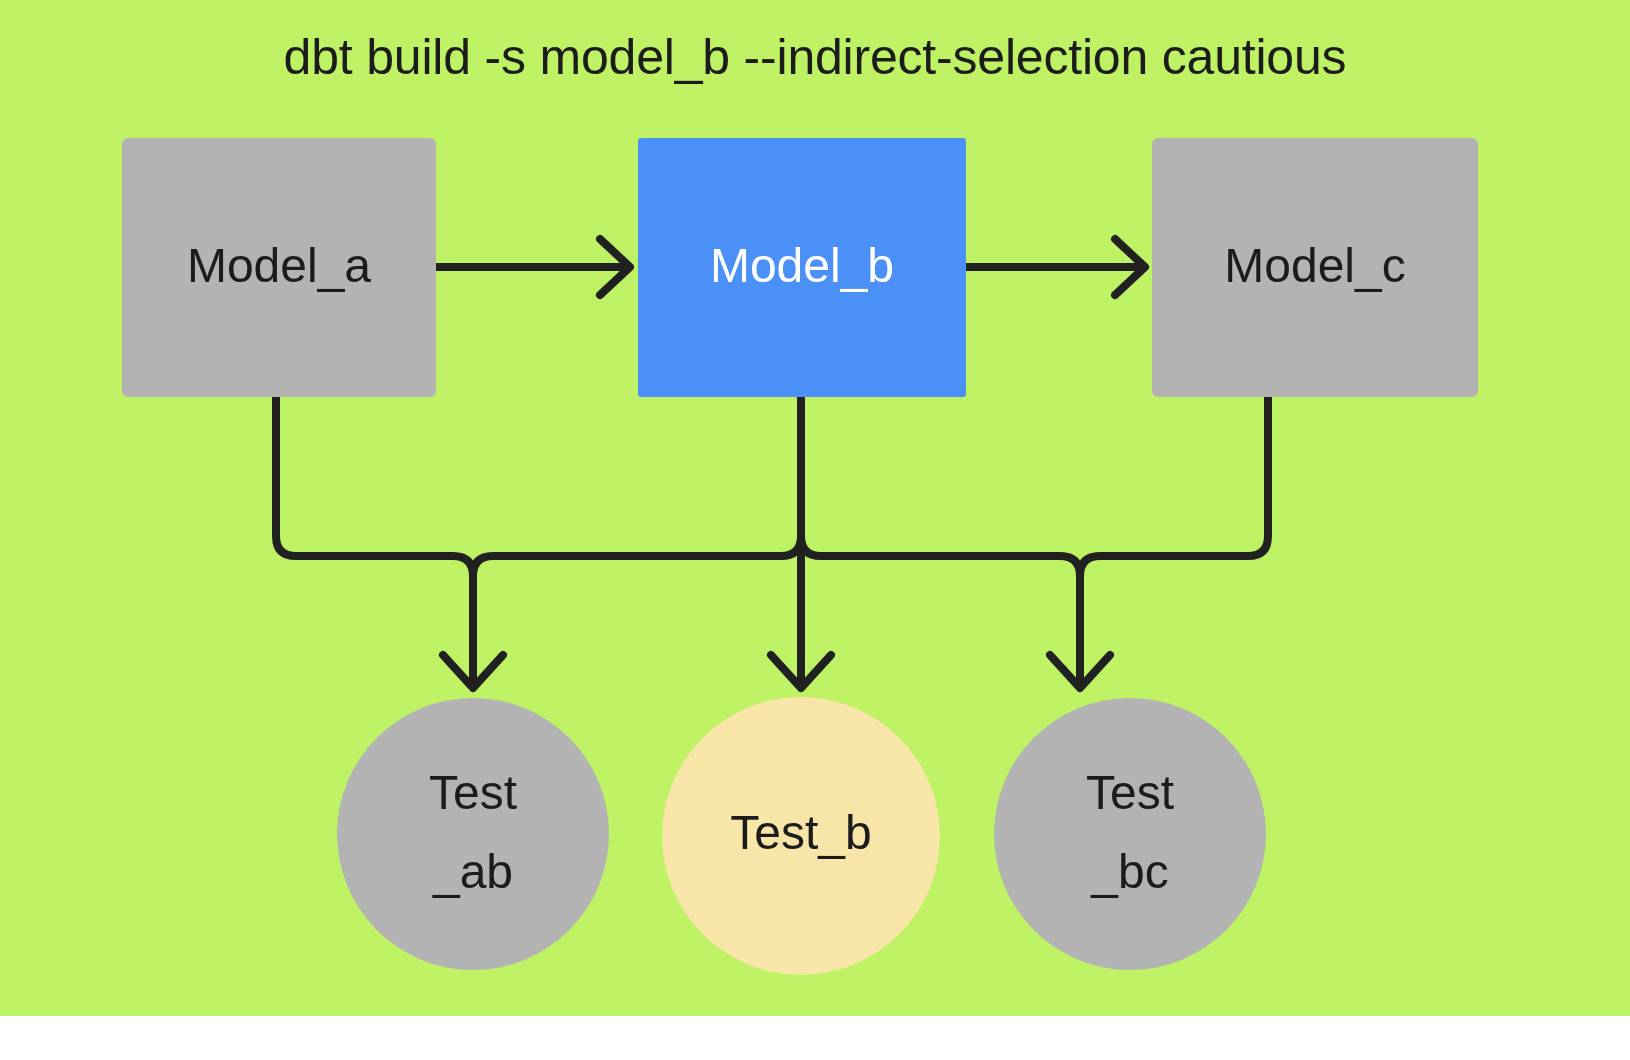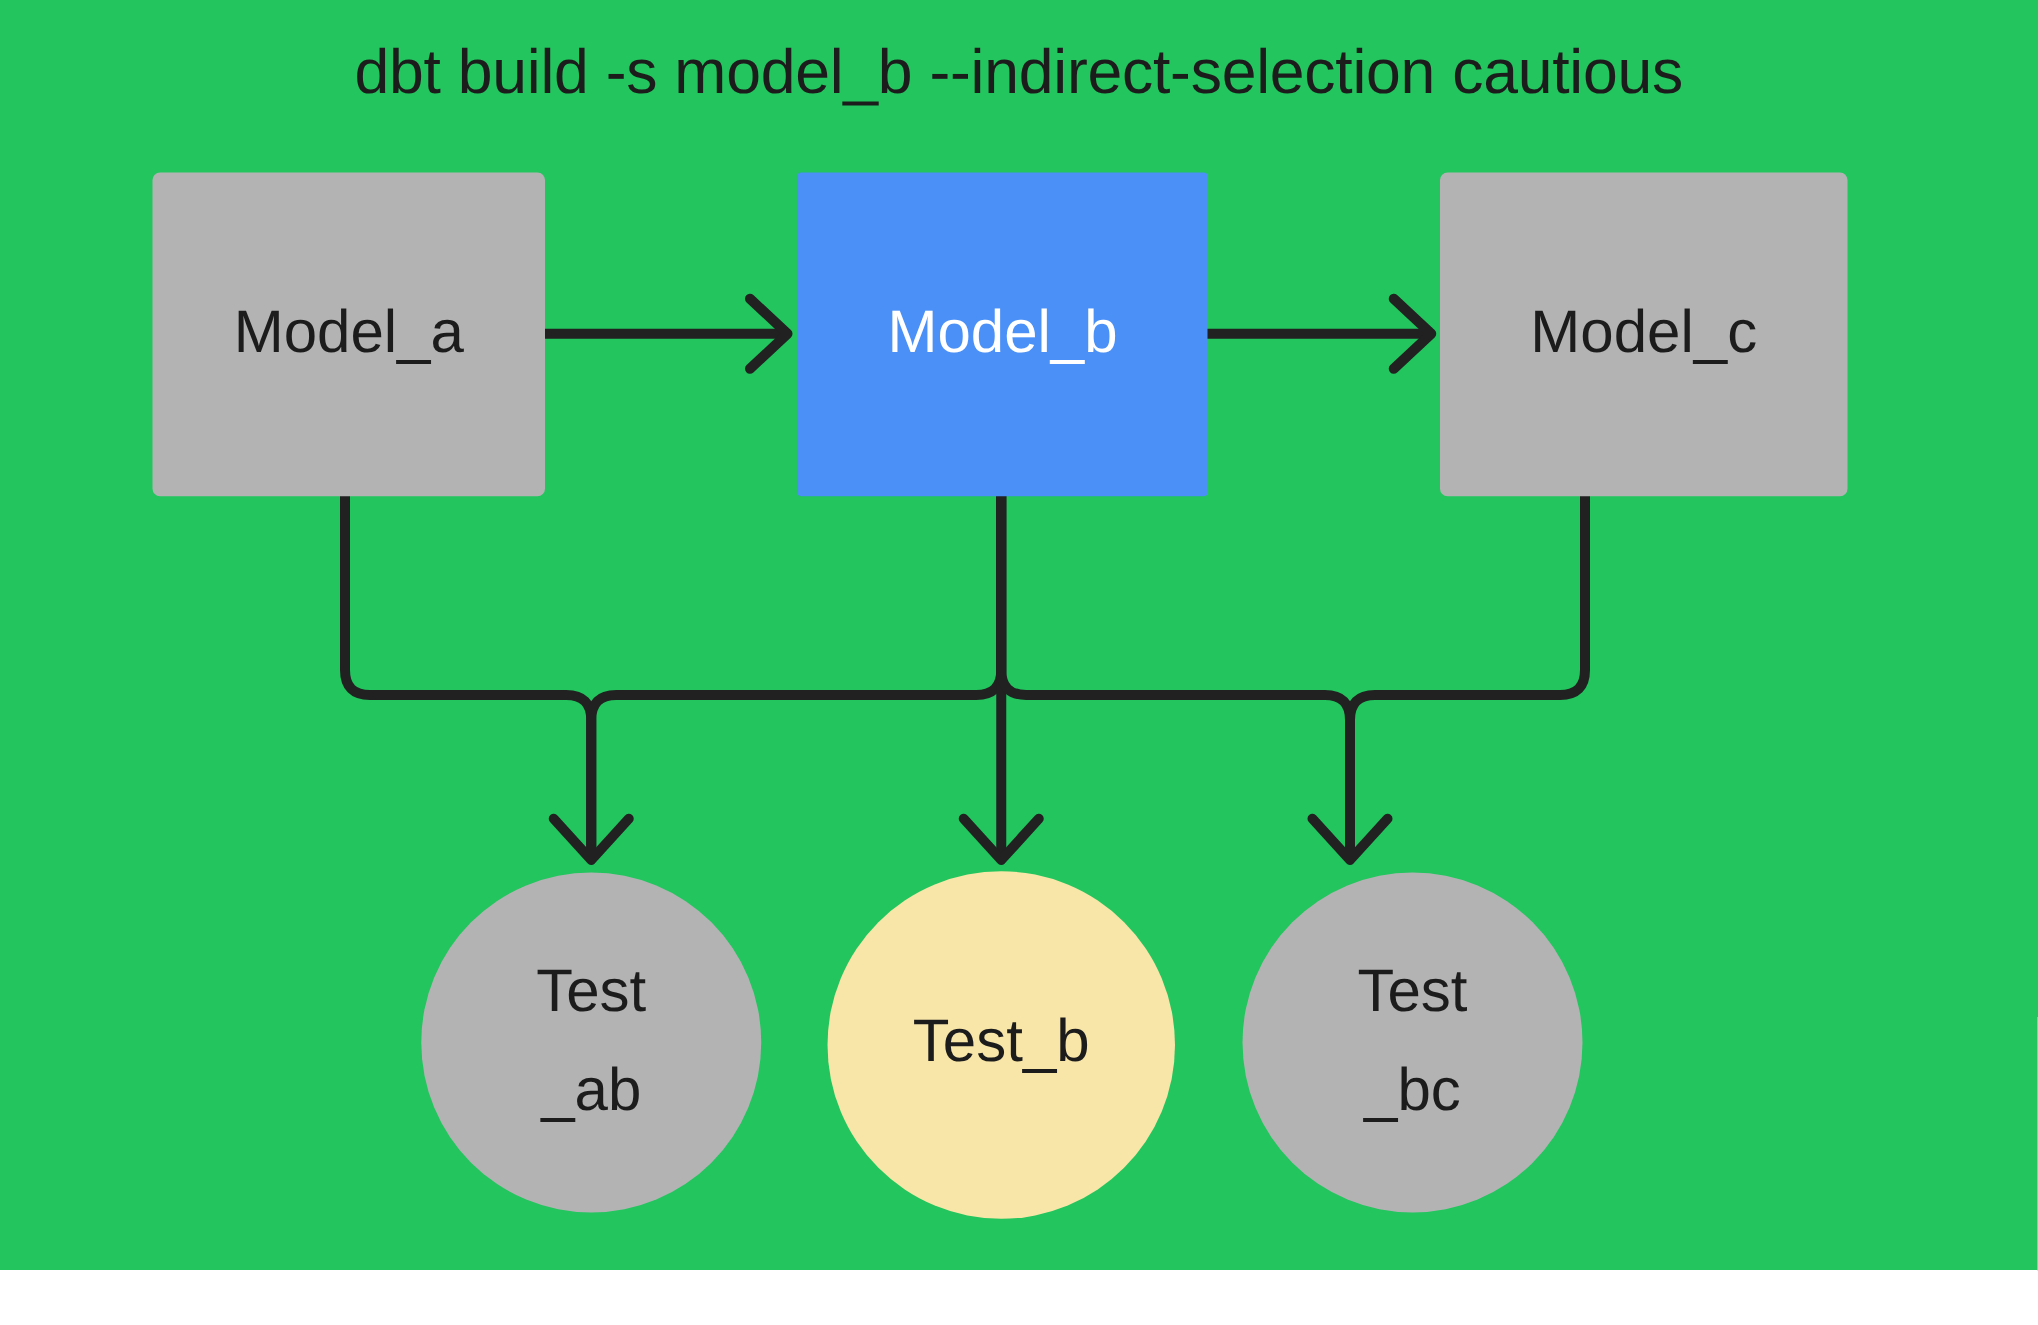--- a/index.html
+++ b/index.html
@@ -10,21 +10,21 @@
   body {
     width: 1630px;
     height: 1060px;
     font-family: "Liberation Sans", sans-serif;
     overflow: hidden;
   }
   #diagram-root {
     position: relative;
     width: 1630px;
     height: 1016px;
-    background: #22c55e;
+    background: #bef264;
   }
   .diagram-title {
     position: absolute;
     left: 0;
     top: 28px;
     width: 1630px;
     text-align: center;
     font-family: "Liberation Sans", sans-serif;
     font-size: 50px;
     font-weight: 400;

